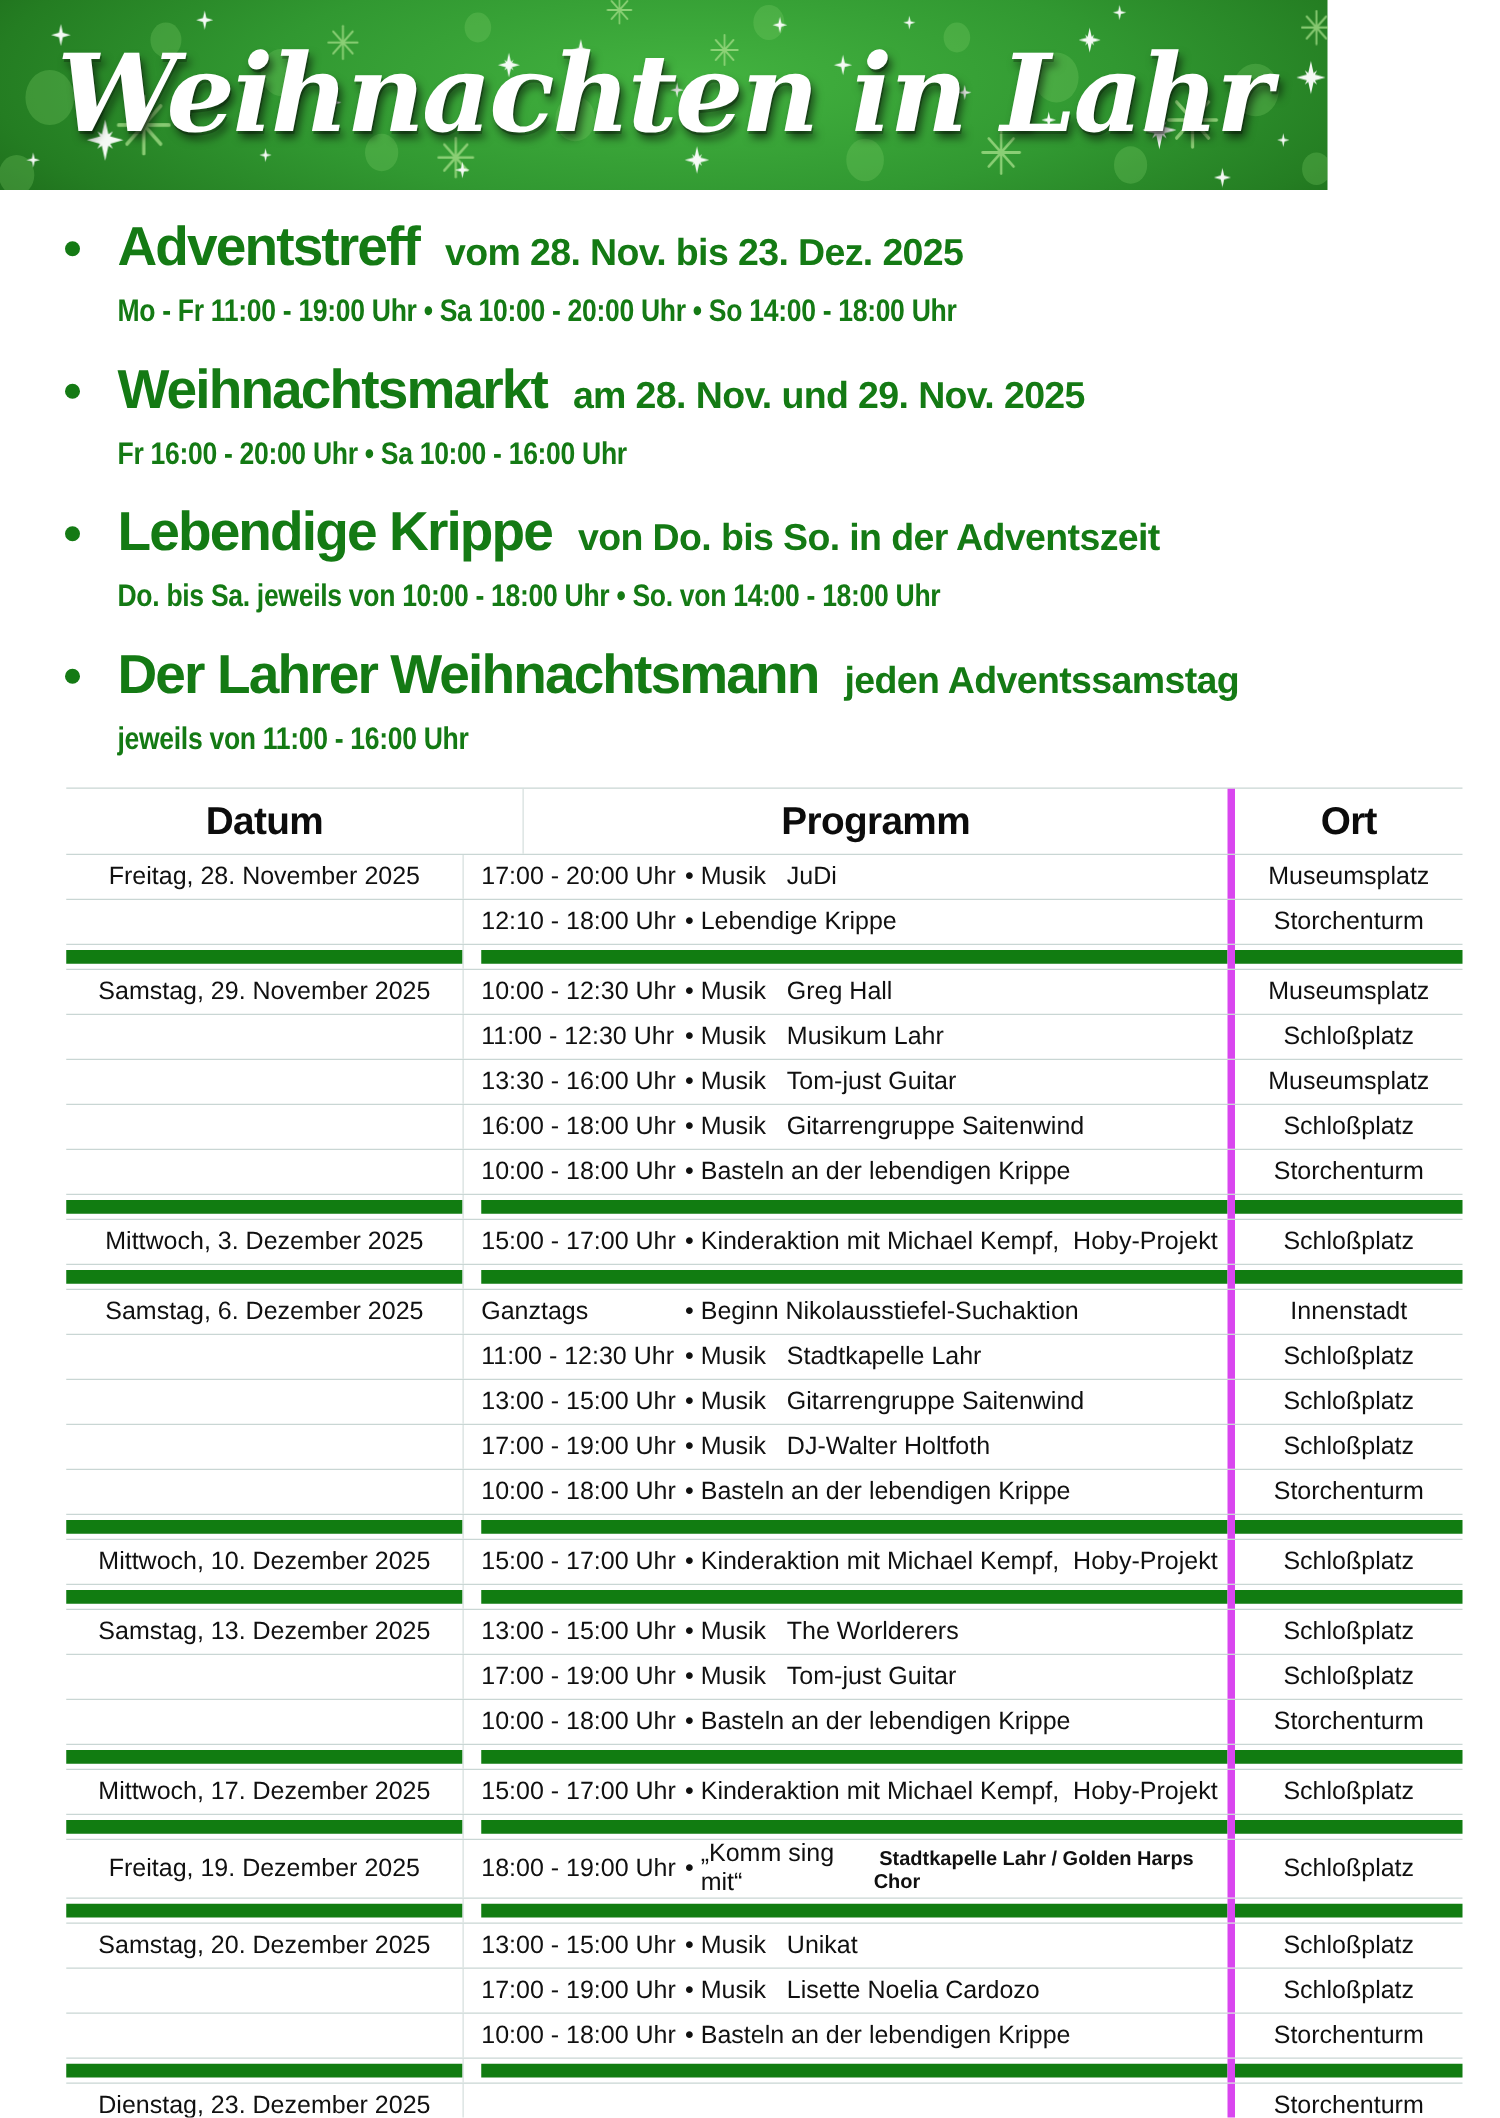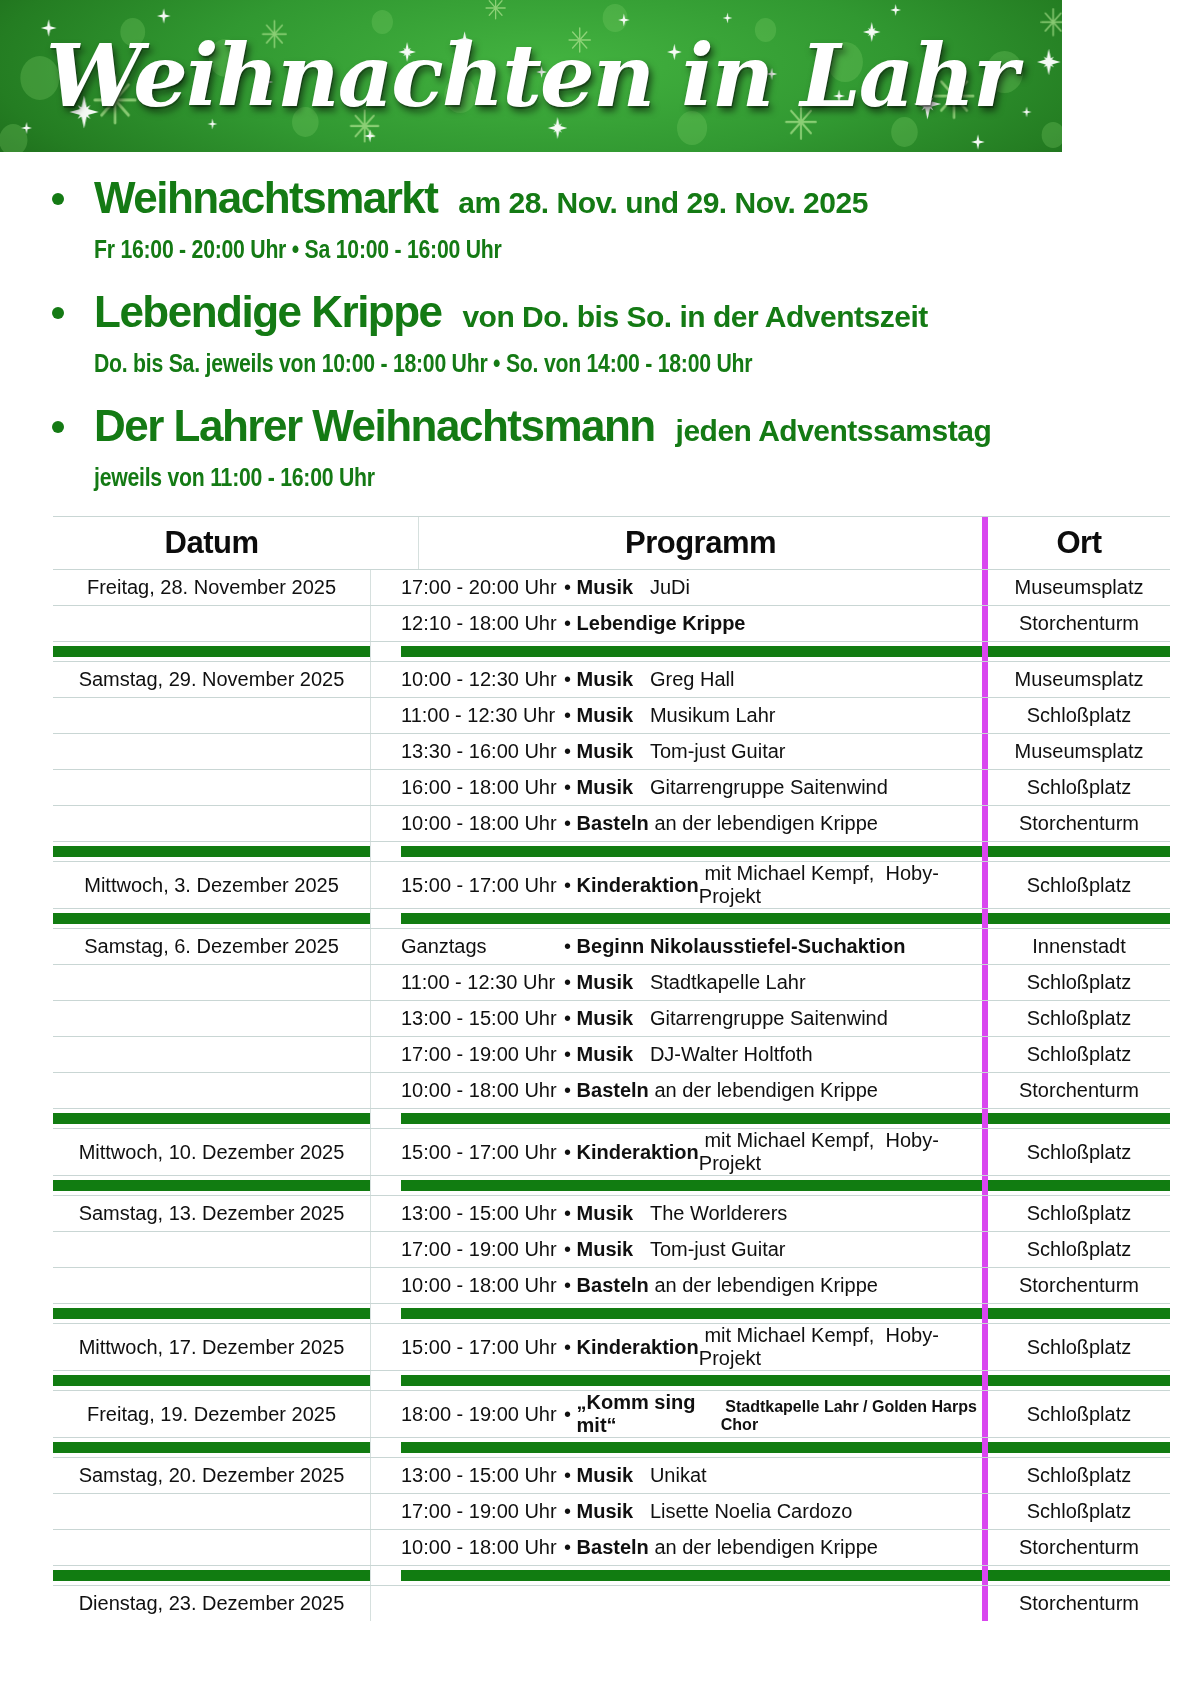--- a/index.html
+++ b/index.html
@@ -44,28 +44,28 @@
 
   
   .schedule { margin:8px 30px 0 53px; width:1117px; }
   .trow {
     display:grid; grid-template-columns:317px 612px 188px;
     border-top:1px solid #c9d6d4; align-items:stretch;
   }
   .trow.data-row { min-height:35px; }
   .cell { display:flex; align-items:center; }
   .c1 { justify-content:center; text-align:center; font-size:20px; }
-  .c2 { border-left:1px solid #d6e0de; padding-left:30px; font-size:20px; }
+  .c2 { border-left:1px solid #d6e0de; padding-left:14px; font-size:20px; }
   .c3 { border-left:6px solid #d946ef; justify-content:center; text-align:center; font-size:20px; }
   .header-row { min-height:52px; }
   .header-row .cell { font-size:31px; font-weight:bold; letter-spacing:-0.5px; justify-content:center; padding:4px 0; color:#0c0c0c; }
   .header-row .c2 { padding-left:0;margin-left:48px; }
   .time { display:inline-block; min-width:163px; white-space:pre; }
   .sep { white-space:pre; }
-  .lbl { font-weight:bold; }
+  .lbl { font-weight:normal; }
   .det { white-space:pre-wrap; }
   .det-small { font-weight:bold; font-size:16px; white-space:pre-wrap; padding-top:4px; }
   .bar-row .cell { display:block; }
   .bar {
     height:11px; background:#117c11; margin:4px 0; width:100%;
   }
 </style>
 </head>
 <body>
 
@@ -140,20 +140,27 @@
         <use href="#sp4" transform="translate(1160,112) scale(0.5)"></use>
       </g>
     </svg>
     <div class="banner-title">Weihnachten in Lahr</div>
   </header>
 
   <section class="bullets">
       <div class="bullet-item">
         <span class="bullet-dot"></span>
         <div class="bullet-text">
+          <div class="bullet-heading"><span class="bullet-title">Adventstreff</span><span class="bullet-subtitle"> vom 28. Nov. bis 23. Dez. 2025</span></div>
+          <div class="bullet-times">Mo - Fr 11:00 - 19:00 Uhr • Sa 10:00 - 20:00 Uhr • So 14:00 - 18:00 Uhr</div>
+        </div>
+      </div>
+      <div class="bullet-item">
+        <span class="bullet-dot"></span>
+        <div class="bullet-text">
           <div class="bullet-heading"><span class="bullet-title">Weihnachtsmarkt</span><span class="bullet-subtitle"> am 28. Nov. und 29. Nov. 2025</span></div>
           <div class="bullet-times">Fr 16:00 - 20:00 Uhr • Sa 10:00 - 16:00 Uhr</div>
         </div>
       </div>
       <div class="bullet-item">
         <span class="bullet-dot"></span>
         <div class="bullet-text">
           <div class="bullet-heading"><span class="bullet-title">Lebendige Krippe</span><span class="bullet-subtitle"> von Do. bis So. in der Adventszeit</span></div>
           <div class="bullet-times">Do. bis Sa. jeweils von 10:00 - 18:00 Uhr • So. von 14:00 - 18:00 Uhr</div>
         </div>

